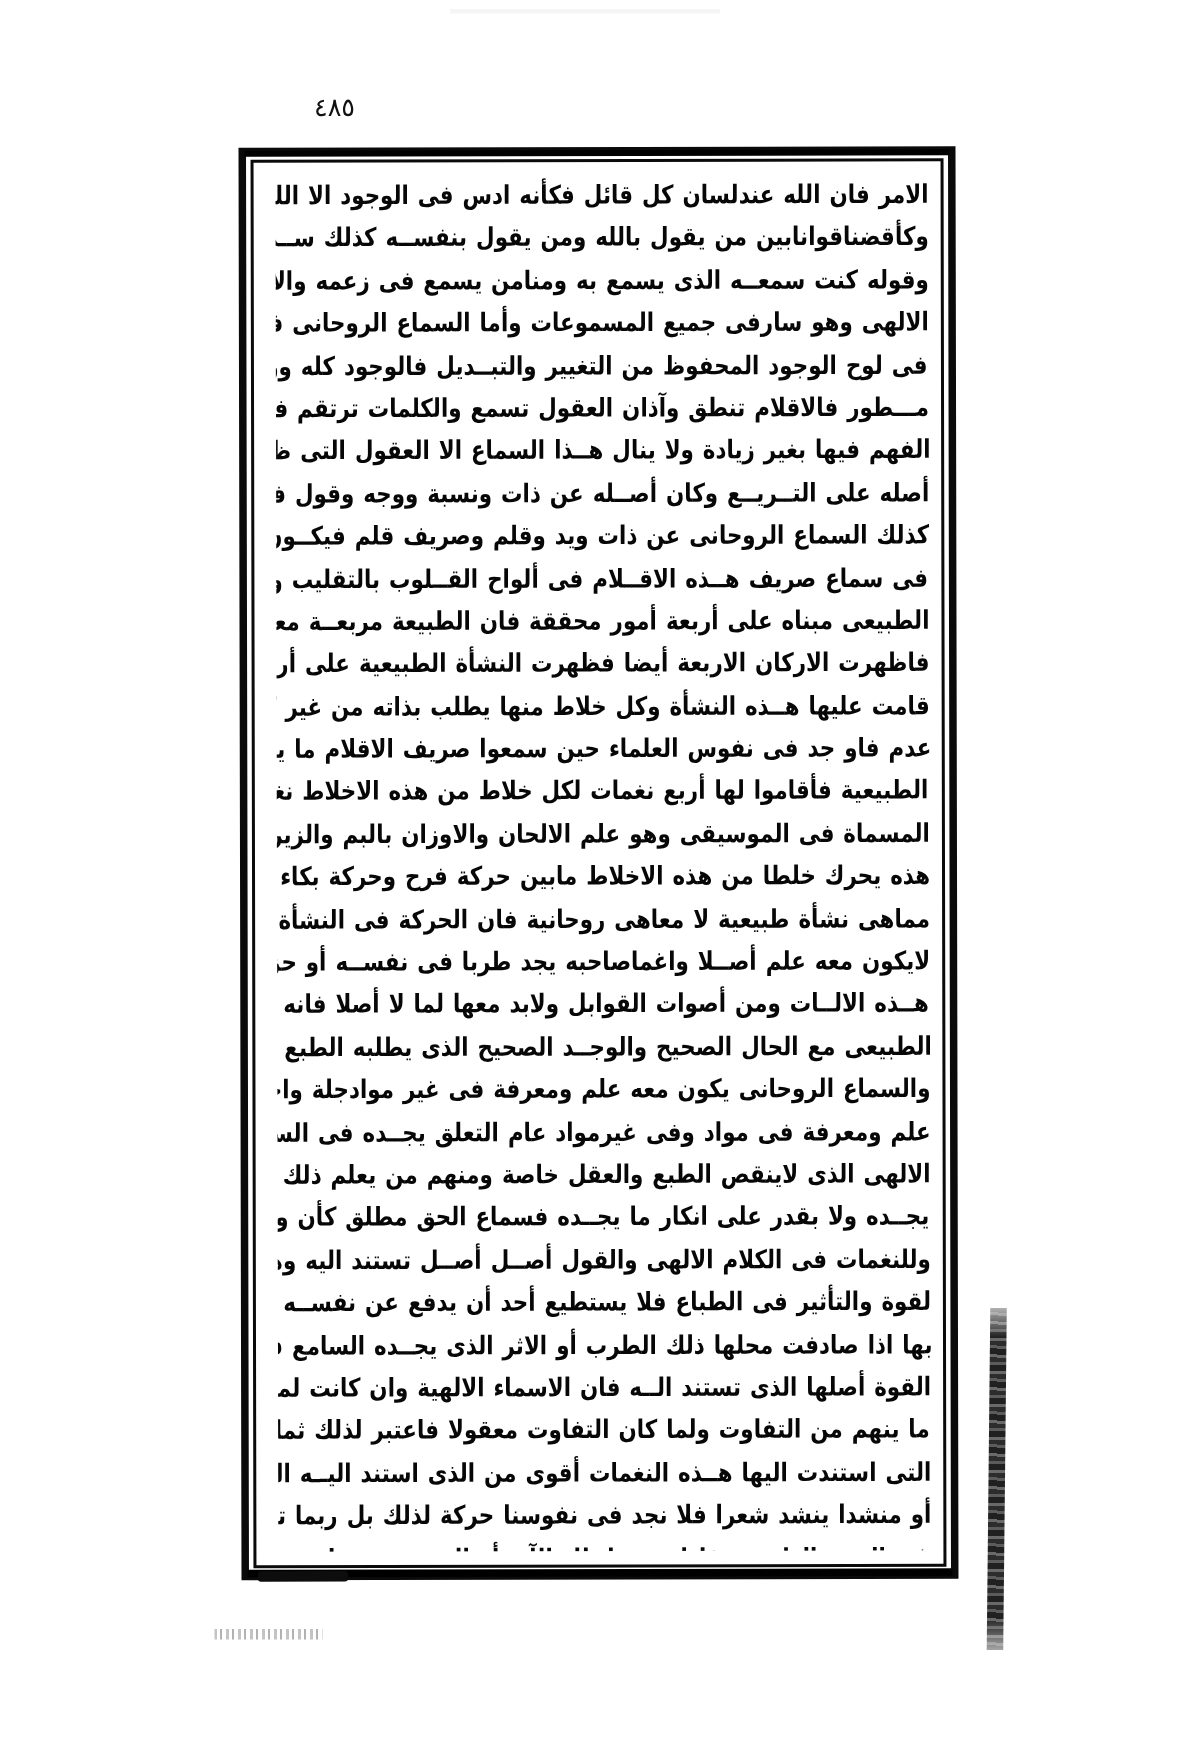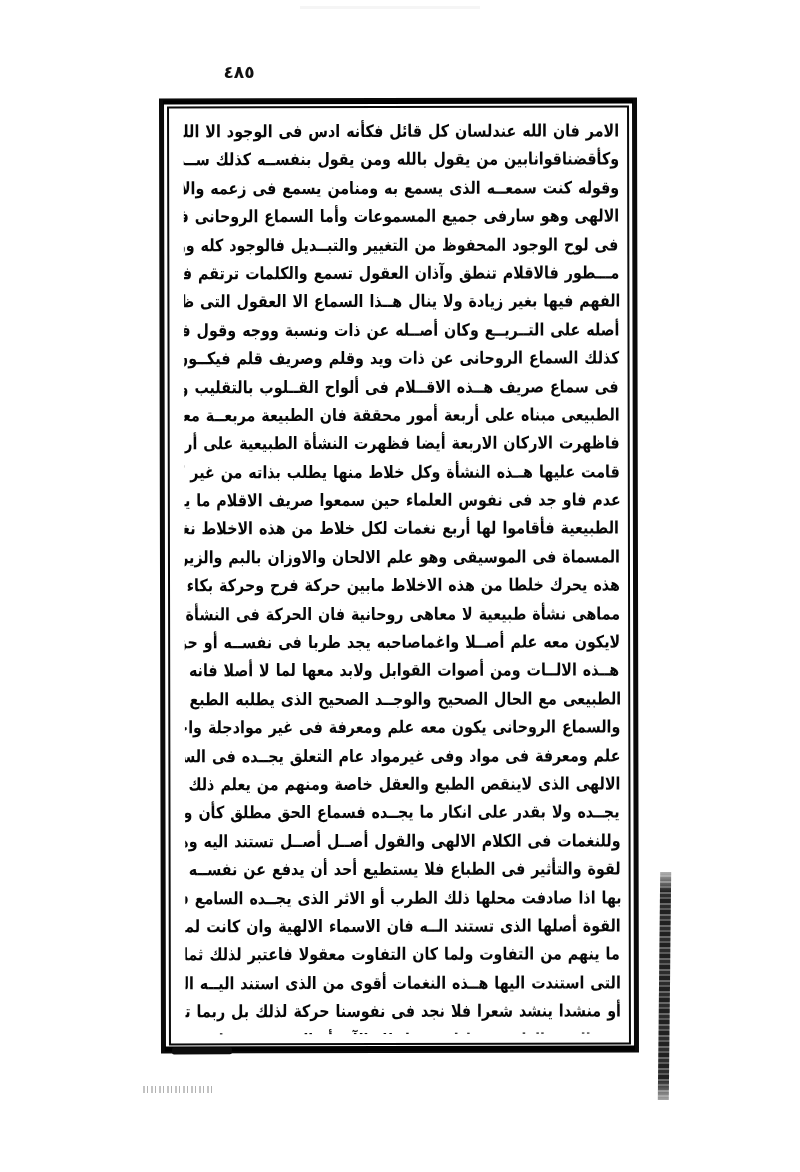--- a/index.html
+++ b/index.html
@@ -28,27 +28,27 @@
     top: 6px;
     width: 180px;
     height: 3px;
     background: #f2f2f2;
     opacity: 0.75;
   }
 
   
   .folio {
     position: absolute;
-    left: 204px;
+    left: 188px;
     top: 62px;
     width: 70px;
     text-align: center;
     font-family: "DejaVu Sans", sans-serif;
     font-size: 17px;
-    font-weight: 700;
+    font-weight: 400;
     color: #111111;
     letter-spacing: 1px;
     direction: rtl;
   }
 
   
   .frame-outer {
     position: absolute;
     left: 160px;
     top: 98px;

